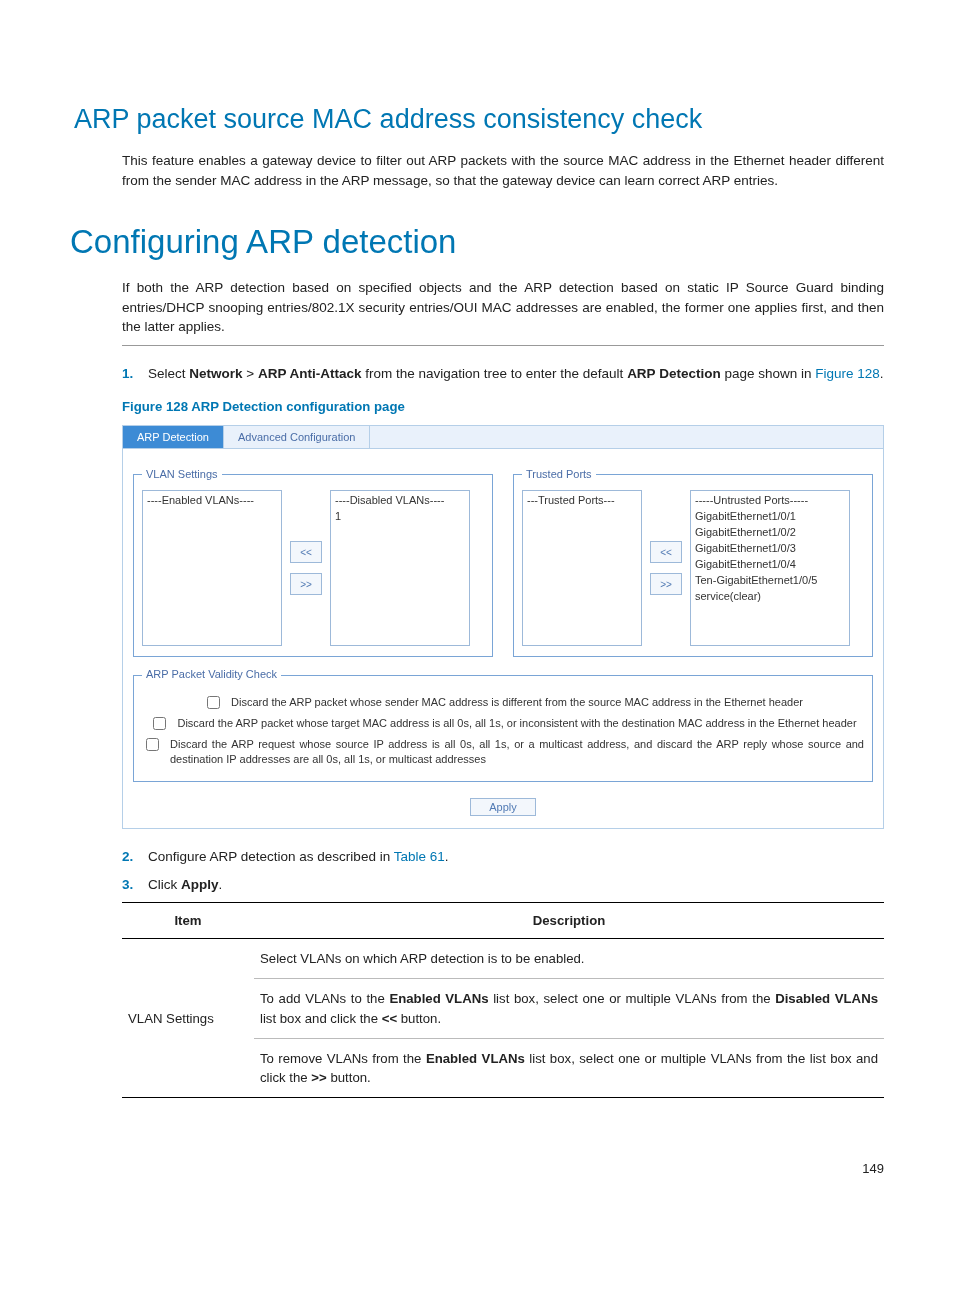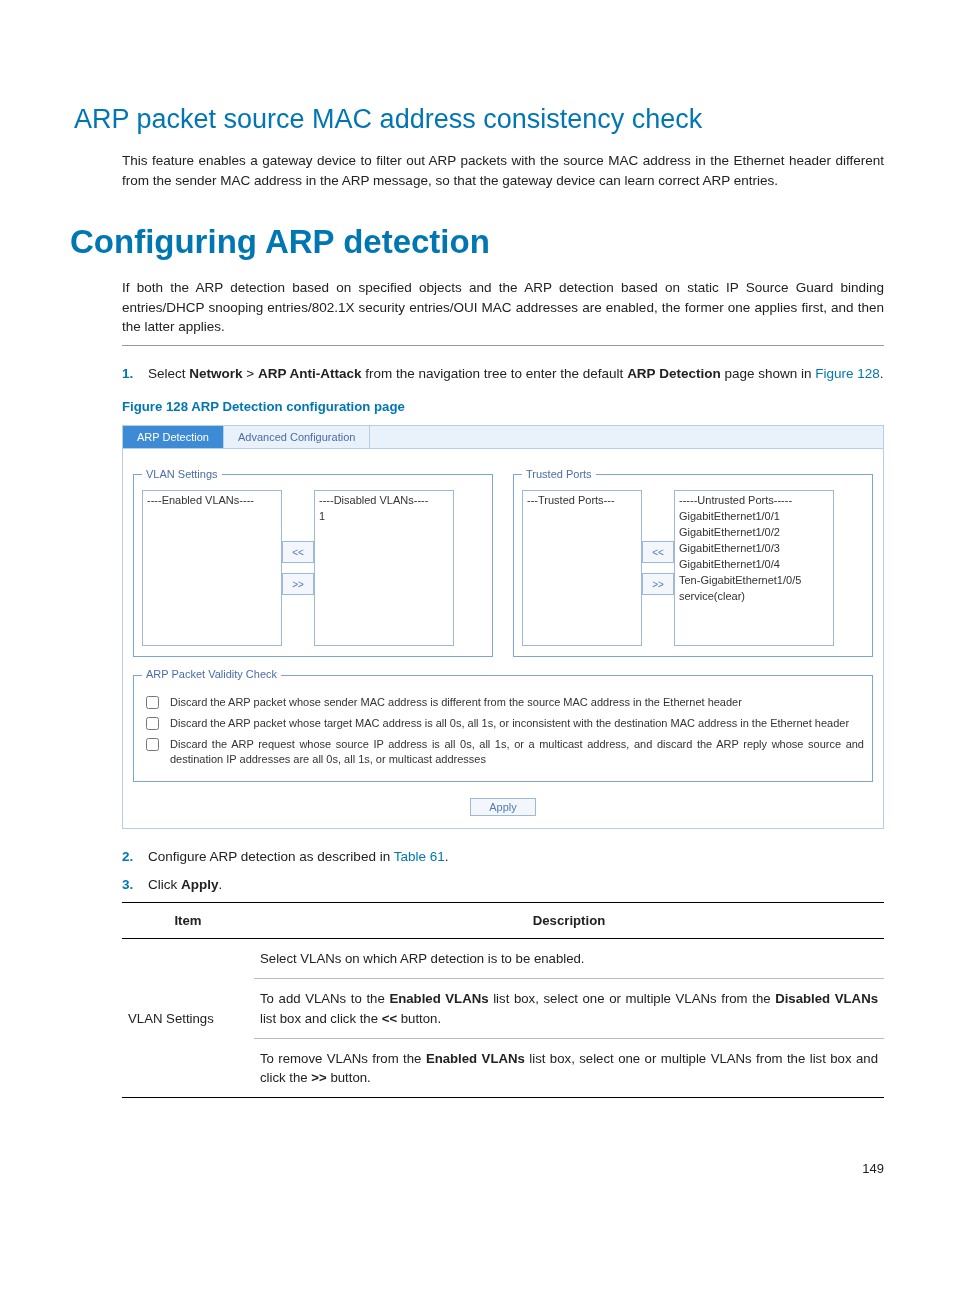--- a/index.html
+++ b/index.html
@@ -15,21 +15,21 @@
   }
   .h2 {
     font-family: "Segoe UI Light", "Futura", Arial, sans-serif;
     font-weight: 300;
     font-size: 27px;
     color: #0077b3;
     margin: 10px 0 12px 4px;
   }
   .h1 {
     font-family: "Segoe UI Light", "Futura", Arial, sans-serif;
-    font-weight: 700;
+    font-weight: 400;
     font-size: 33px;
     color: #0077b3;
     margin: 28px 0 12px 0;
   }
   .indent {
     margin-left: 52px;
     text-align: justify;
   }
   .note-title {
     font-weight: 300;
@@ -106,20 +106,21 @@
     flex: 1;
   }
   legend {
     color: #4a6da7;
     font-size: 11px;
     padding: 0 4px;
   }
   .listgroup {
     display: flex;
     align-items: center;
+    gap: 8px;
   }
   .listbox {
     border: 1px solid #9db9d9;
     width: 130px;
     height: 150px;
     font-size: 11px;
     padding: 2px 4px;
     background: #fff;
     overflow: hidden;
   }
@@ -133,20 +134,21 @@
     color: #527bb4;
     font-size: 10px;
     cursor: pointer;
   }
   .check-row {
     display: flex;
     align-items: flex-start;
     gap: 8px;
     margin: 4px 0;
     line-height: 1.35;
+    justify-content: center;
   }
   .check-row input { margin-top: 1px; }
   .apply-row { text-align: center; padding: 8px 0 12px 0; }
   .applybtn {
     border: 1px solid #9db9d9;
     background: #f3f7fc;
     color: #527bb4;
     font-size: 11px;
     padding: 2px 18px;
     cursor: pointer;

